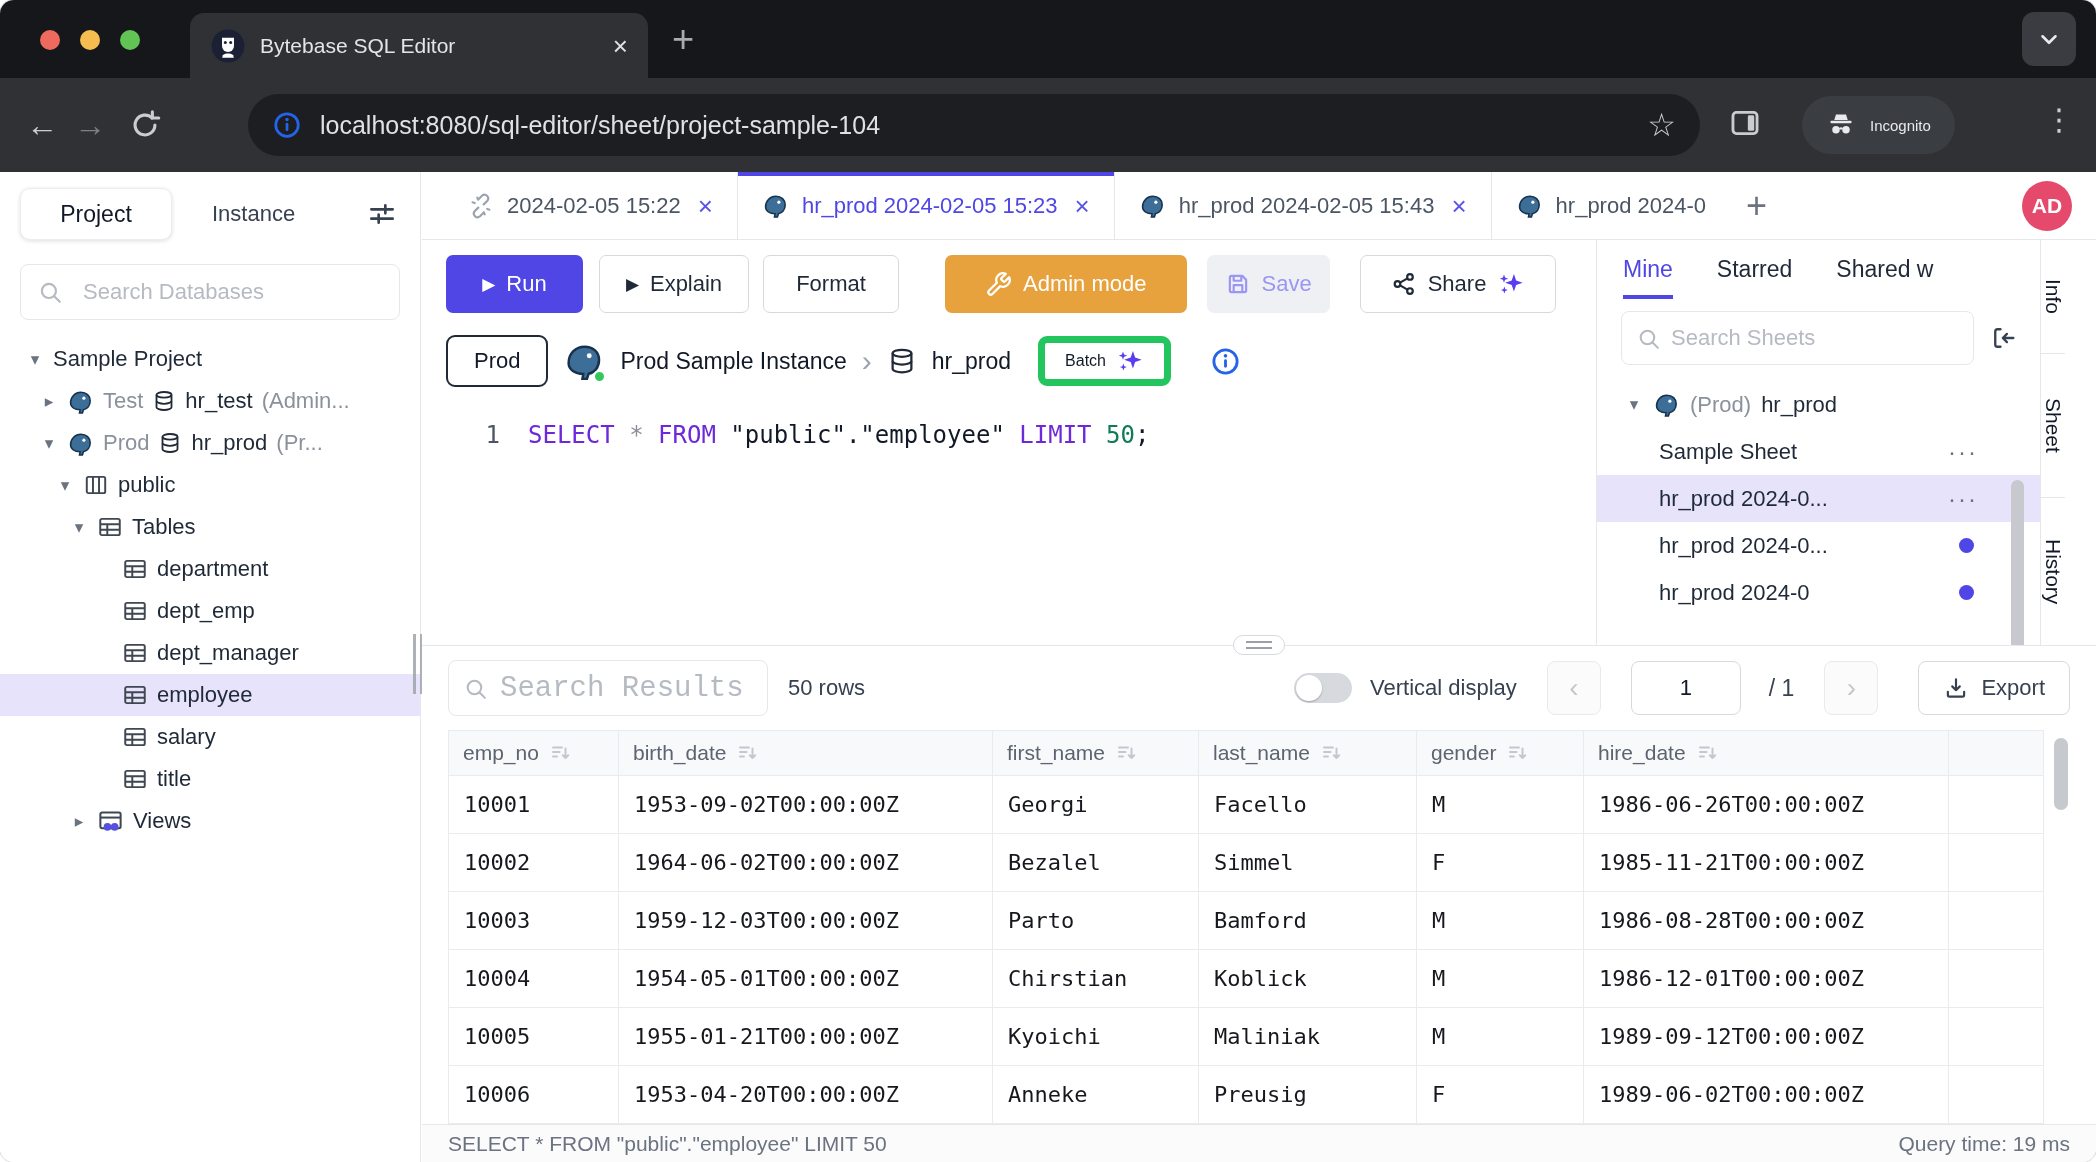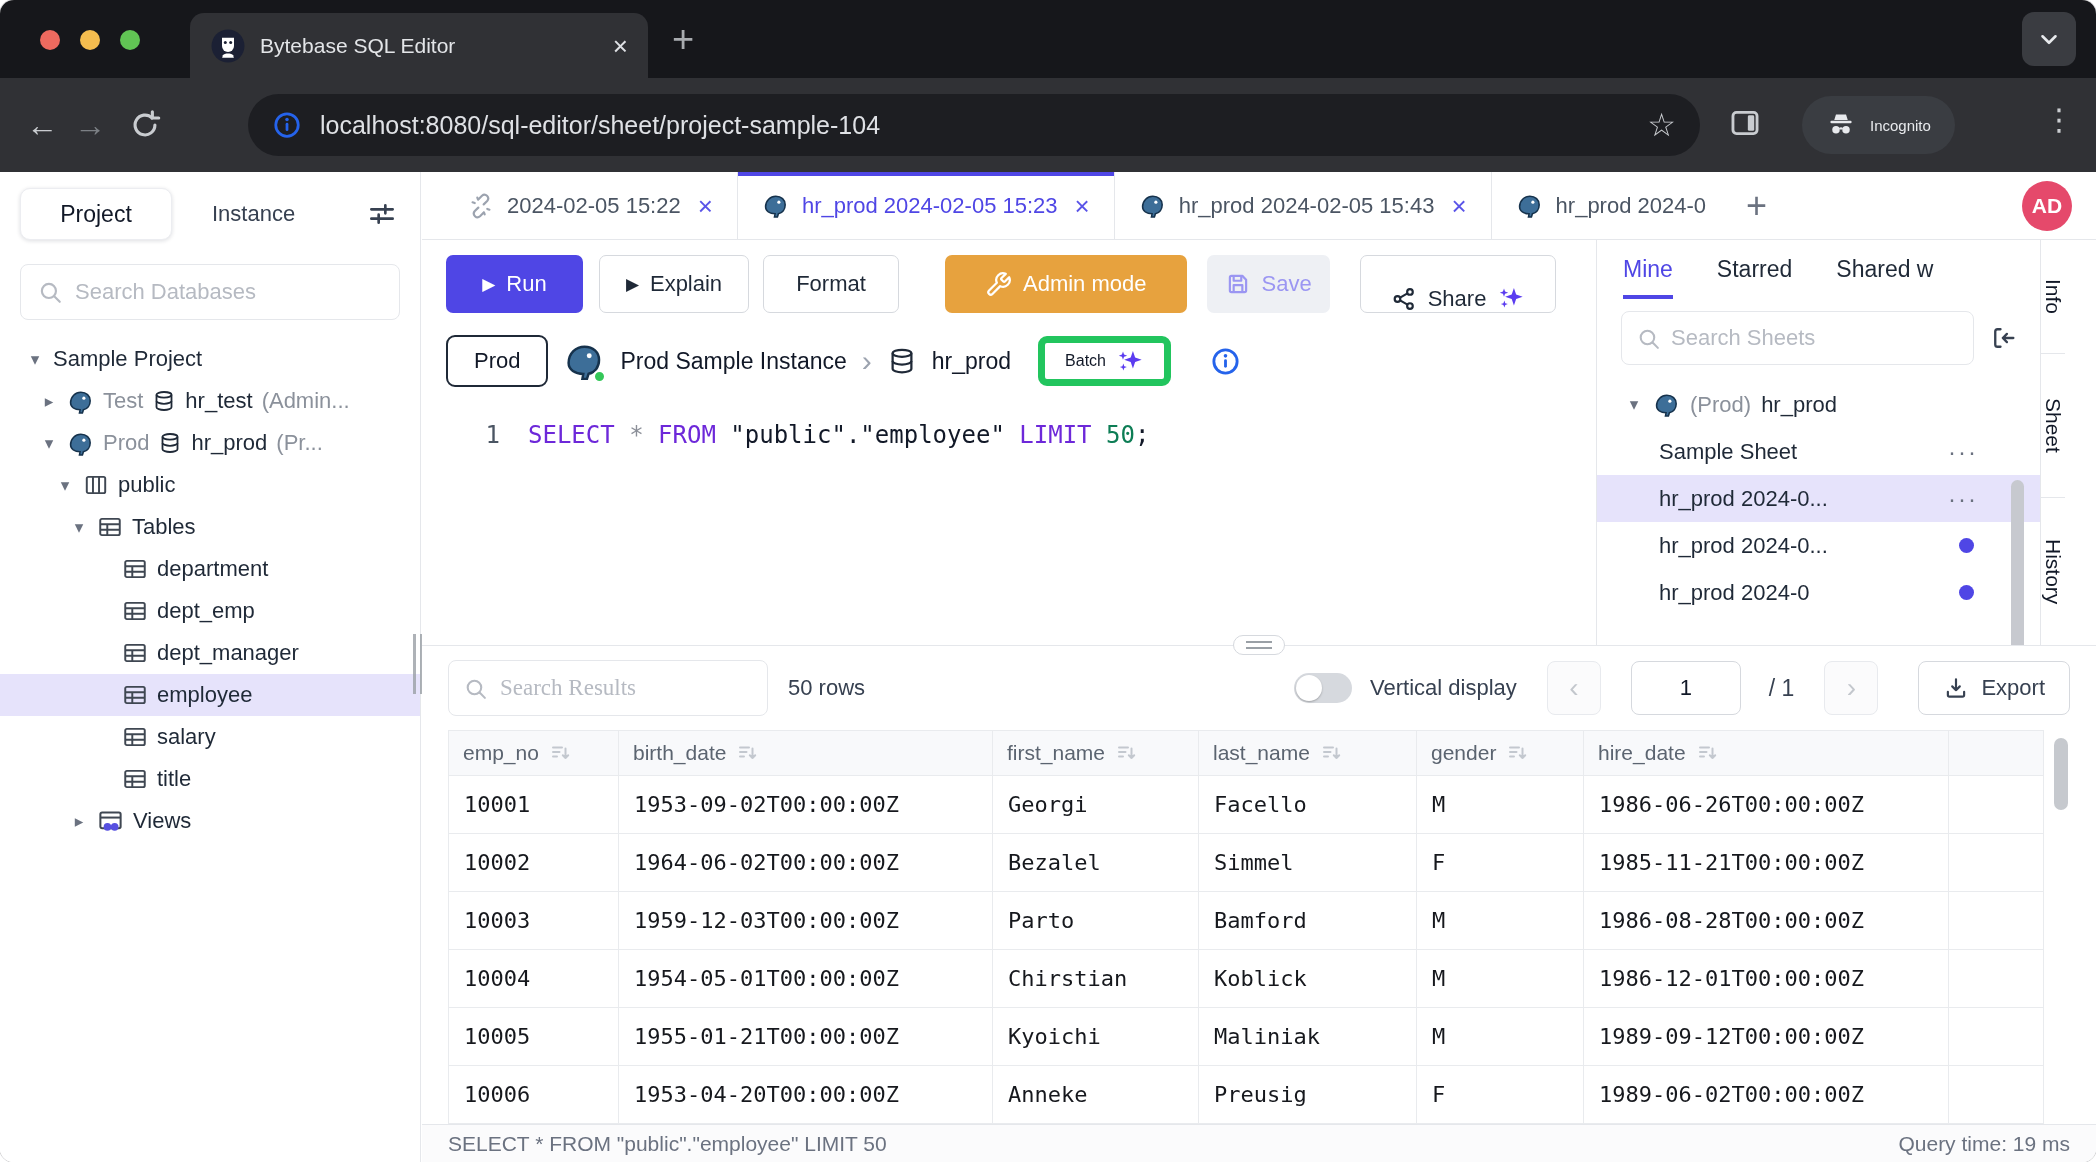--- a/index.html
+++ b/index.html
@@ -30,21 +30,21 @@
 
   
   .app { position:absolute; top:172px; left:0; right:0; bottom:0; background:#fff; }
 
   
   .sidebar { position:absolute; left:0; top:0; bottom:0; width:421px; border-right:1px solid #e5e7eb; background:#fff; }
   .segrow { display:flex; align-items:center; padding:16px 22px 10px 20px; }
   .seg-project { width:152px; height:52px; background:#fff; border:1px solid #ecedf1; box-shadow:0 1px 4px rgba(15,23,42,.14); border-radius:10px; display:flex; align-items:center; justify-content:center; font-size:23px; color:#111827; }
   .seg-instance { margin-left:40px; font-size:22px; color:#374151; }
   .segrow .sliders { margin-left:auto; }
-  .db-search { margin:14px 20px 8px; height:56px; border:1px solid #e5e7eb; border-radius:8px; display:flex; align-items:center; gap:12px; padding:0 16px; }
+  .db-search { margin:14px 20px 8px; height:56px; border:1px solid #e5e7eb; border-radius:8px; display:flex; align-items:center; gap:20px; padding:0 16px; }
   .db-search input { border:0; outline:0; flex:1; font-size:22px; color:#374151; font-family:inherit; }
   .db-search input::placeholder { color:#b6bac2; }
   .tree { padding-top:10px; font-size:22px; color:#1f2937; }
   .trow { height:42px; display:flex; align-items:center; gap:9px; white-space:nowrap; overflow:hidden; }
   .caret { color:#6b7280; font-size:17px; width:18px; flex:0 0 auto; text-align:center; }
   .p0 { padding-left:26px; } .p1 { padding-left:40px; } .p2 { padding-left:56px; } .p3 { padding-left:70px; } .p4 { padding-left:122px; }
   .dim { color:#8b919b; }
   .trow.selected { background:#e6e3fb; }
   .side-handle { position:absolute; left:413px; top:462px; width:10px; height:60px; border-left:3px solid #9aa0a6; border-right:3px solid #9aa0a6; opacity:.8; }
 
@@ -63,21 +63,21 @@
   
   .editor-col { position:absolute; left:0; top:68px; width:1168px; height:405px; background:#fff; }
   .qtoolbar { display:flex; align-items:center; padding:15px 24px 8px; }
   .btn { height:58px; border-radius:7px; display:flex; align-items:center; justify-content:center; gap:11px; font-size:22px; }
   .btn .tri { font-size:17px; }
   .btn-run { width:137px; background:var(--accent,#4f46e5); color:#fff; }
   .btn-explain { width:150px; margin-left:16px; background:#fff; border:1px solid #d6d9de; color:#1f2937; }
   .btn-format { width:136px; margin-left:14px; background:#fff; border:1px solid #d6d9de; color:#1f2937; }
   .btn-admin { margin-left:46px; padding:0 40px; background:var(--admin-orange,#e7a23e); color:#fff; }
   .btn-save { margin-left:20px; padding:0 18px; background:#eef0f4; color:#9b96f2; }
-  .btn-share { margin-left:30px; padding:0 30px; background:#fff; border:1px solid #d6d9de; color:#1f2937;align-items:flex-end; }
+  .btn-share { margin-left:30px; padding:0 30px; background:#fff; border:1px solid #d6d9de; color:#1f2937; }
   .crumb { display:flex; align-items:center; gap:15px; height:80px; padding:0 24px; font-size:23px; color:#111827; }
   .env-chip { border:2px solid #1f2937; border-radius:9px; height:52px; padding:0 26px; display:flex; align-items:center; font-size:22px; }
   .crumb .sep { color:#9ca3af; font-size:30px; }
   .batch-chip { border:7px solid #22c55e; border-radius:9px; height:50px; padding:0 20px; display:flex; align-items:center; gap:10px; margin-left:12px; font-size:16px; }
   .pgwrap { position:relative; width:42px; height:42px; flex:0 0 auto; }
   .pgwrap .dot { position:absolute; right:-1px; bottom:-1px; width:13px; height:13px; border-radius:50%; background:#34c759; border:2px solid #fff; }
   .code { display:flex; padding:12px 0 0 34px; font-family:"DejaVu Sans Mono", monospace; font-size:24px; line-height:44px; }
   .gutter { width:44px; color:#4b5563; text-align:right; margin-right:28px; }
   .tok-kw { color:#6d28d9; } .tok-op { color:#8b8f98; } .tok-id { color:#111827; } .tok-num { color:#0d7d55; } .tok-p { color:#111827; }
   .escroll { position:absolute; right:8px; top:142px; width:28px; }
@@ -104,21 +104,21 @@
   .rail { position:absolute; top:68px; right:0; width:56px; height:405px; border-left:1px solid #e5e7eb; background:#fff; }
   .rail-item { display:flex; align-items:center; justify-content:center; writing-mode:vertical-rl; font-size:21px; color:#111827; }
   .rail-info { height:113px; } .rail-sheet { height:144px; border-top:1px solid #e5e7eb; } .rail-history { height:148px; border-top:1px solid #e5e7eb; }
 
   
   .results { position:absolute; top:473px; left:0; right:0; bottom:38px; border-top:1px solid #e5e7eb; background:#fff; }
   .drag-pill { position:absolute; top:-11px; left:calc(50% - 26px); width:52px; height:20px; background:#fff; border:1px solid #d6d9de; border-radius:10px; display:flex; flex-direction:column; justify-content:center; gap:4px; align-items:center; }
   .drag-pill i { display:block; width:26px; height:2px; background:#9aa0a6; }
   .res-header { display:flex; align-items:center; padding:14px 26px; gap:20px; }
   .res-search { width:320px; height:56px; border:1px solid #e5e7eb; border-radius:8px; display:flex; align-items:center; gap:12px; padding:0 14px; }
-  .res-search input { border:0; outline:0; flex:1; min-width:0; font-size:23px; font-family:Liberation Serif, serif; color:#374151; }
+  .res-search input { border:0; outline:0; flex:1; min-width:0; font-size:29px; font-family:Liberation Mono, monospace; color:#374151; }
   .res-search input::placeholder { color:#b6bac2; }
   .rowcount { font-size:22px; color:#374151; }
   .res-right { margin-left:auto; display:flex; align-items:center; gap:18px; }
   .toggle { width:58px; height:30px; border-radius:15px; background:#d6d9de; position:relative; }
   .toggle .knob { position:absolute; left:2px; top:2px; width:26px; height:26px; border-radius:50%; background:#fff; box-shadow:0 1px 2px rgba(0,0,0,.25); }
   .vlabel { font-size:22px; color:#374151; }
   .pgbtn { width:54px; height:54px; border:1px solid #e8eaee; background:#fbfbfc; border-radius:8px; color:#c3c7cd; font-size:28px; display:flex; align-items:center; justify-content:center; margin-left:12px; }
   .pginput { width:110px; height:54px; border:1px solid #d6d9de; border-radius:8px; text-align:center; font-size:22px; color:#111827; font-family:inherit; margin-left:12px; }
   .pgtotal { font-size:23px; color:#374151; margin-left:10px; }
   .btn-export { height:54px; border:1px solid #d6d9de; border-radius:8px; background:#fff; display:flex; align-items:center; gap:12px; padding:0 24px; font-size:22px; color:#374151; margin-left:22px; }

